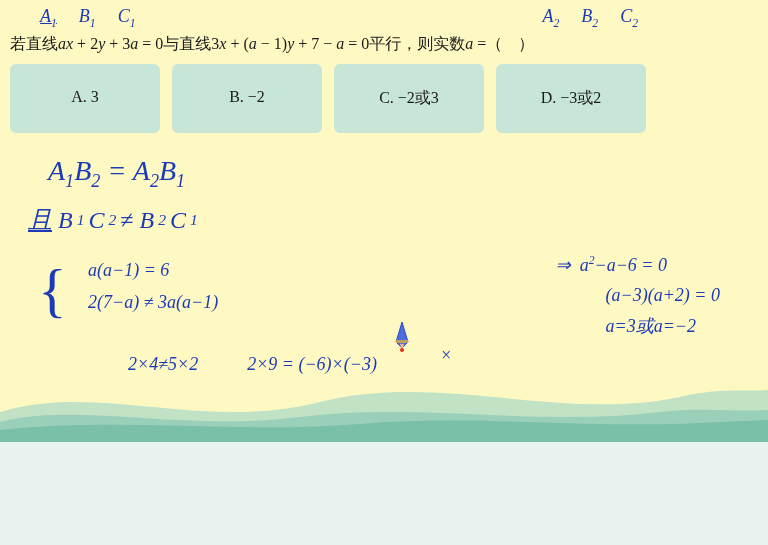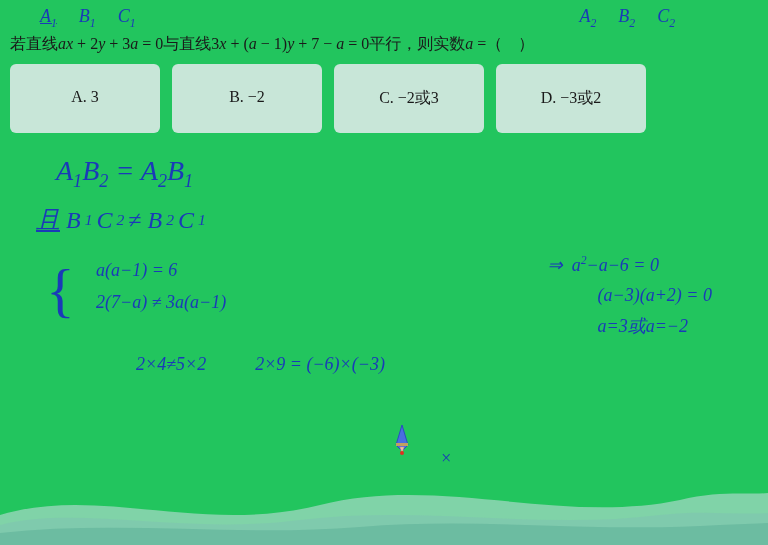--- a/index.html
+++ b/index.html
@@ -8,22 +8,22 @@
       width: 768px;
       height: 545px;
       background: #e8f4f0;
       font-family: 'Times New Roman', serif;
       overflow: hidden;
       position: relative;
     }
 
     .main-container {
       width: 768px;
-      height: 545px;
-      background: #22c55e;
+      height: 442px;
+      background: #fef9c3;
       position: relative;
       overflow: hidden;
     }
 
     .header-row {
       display: flex;
       flex-direction: row;
       align-items: flex-start;
       padding: 4px 10px 0 10px;
       position: relative;
@@ -73,21 +73,21 @@
       border-radius: 6px;
       padding: 24px 24px;
       font-size: 16px;
       color: #1a1a1a;
       min-width: 150px;
       text-align: center;
       cursor: pointer;
     }
 
     .work-area {
-      padding: 0 16px;
+      padding: 0 8px;
       position: relative;
     }
 
     .handwriting {
       color: #1a3ab8;
       font-size: 22px;
       font-style: italic;
       line-height: 1.6;
       font-family: 'Times New Roman', serif;
     }
@@ -193,21 +193,21 @@
 
 <div class="main-container">
 
   <div class="header-row">
     <div class="subscript-labels">
       <div class="sub-group">
         <span class="sub-item" style="text-decoration: underline;">A<sub>1</sub></span>
         <span class="sub-item">B<sub>1</sub></span>
         <span class="sub-item">C<sub>1</sub></span>
       </div>
-      <div class="sub-group" style="margin-right: 83px;">
+      <div class="sub-group" style="margin-right: 120px;">
         <span class="sub-item">A<sub>2</sub></span>
         <span class="sub-item">B<sub>2</sub></span>
         <span class="sub-item">C<sub>2</sub></span>
       </div>
     </div>
   </div>
 
   <div class="question-text">
     若直线<i>ax</i> + 2<i>y</i> + 3<i>a</i> = 0与直线3<i>x</i> + (<i>a</i> − 1)<i>y</i> + 7 − <i>a</i> = 0平行，则实数<i>a</i> =（&nbsp;&nbsp;&nbsp;&nbsp;）
   </div>

